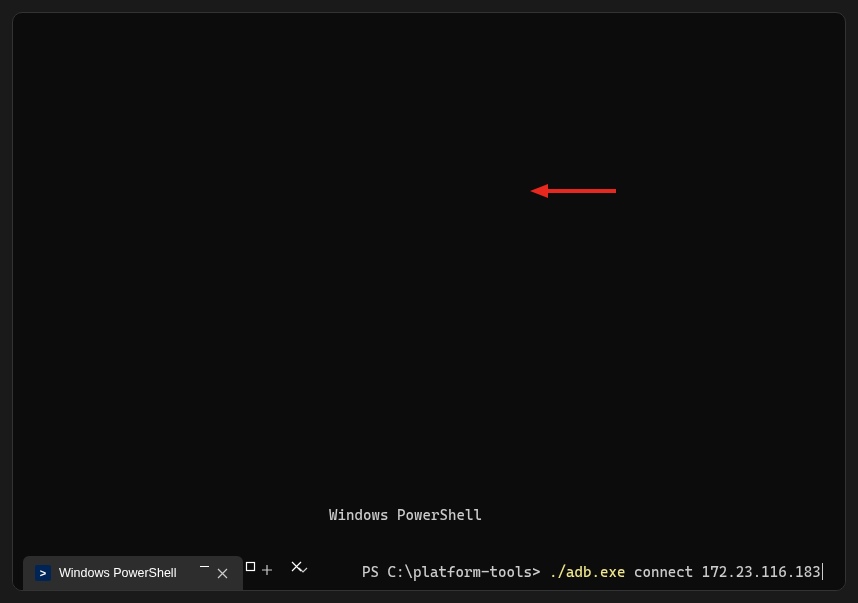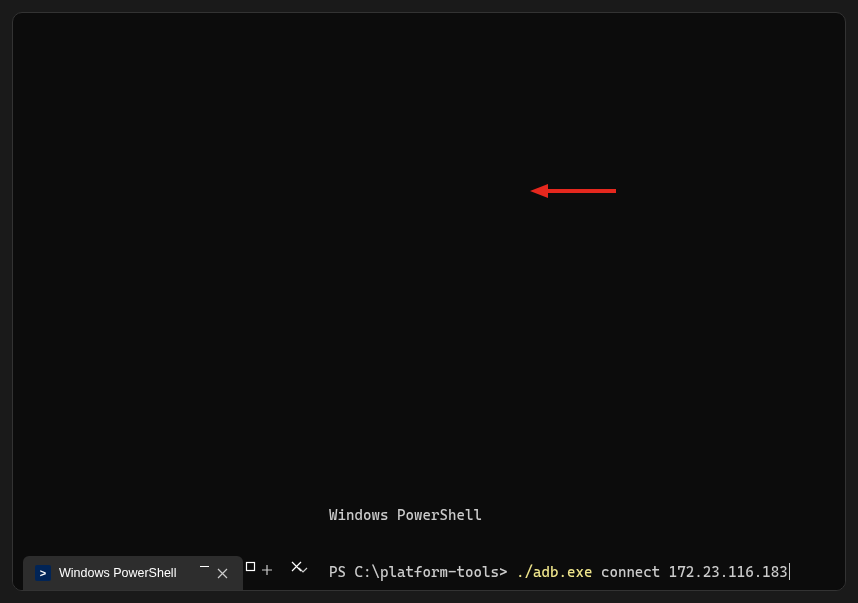--- a/index.html
+++ b/index.html
@@ -139,20 +139,21 @@
     line-height: 1.32;
     overflow: hidden;
     position: relative;
   }
   .term-line {
     white-space: pre-wrap;
     word-break: break-all;
   }
   .prompt-line {
     display: inline;
+    margin-left: 33px;
   }
   .cmd-yellow {
     color: #f0e68c;
   }
   .cursor {
     display: inline-block;
     width: 1.5px;
     height: 17px;
     background: #cccccc;
     vertical-align: text-bottom;

